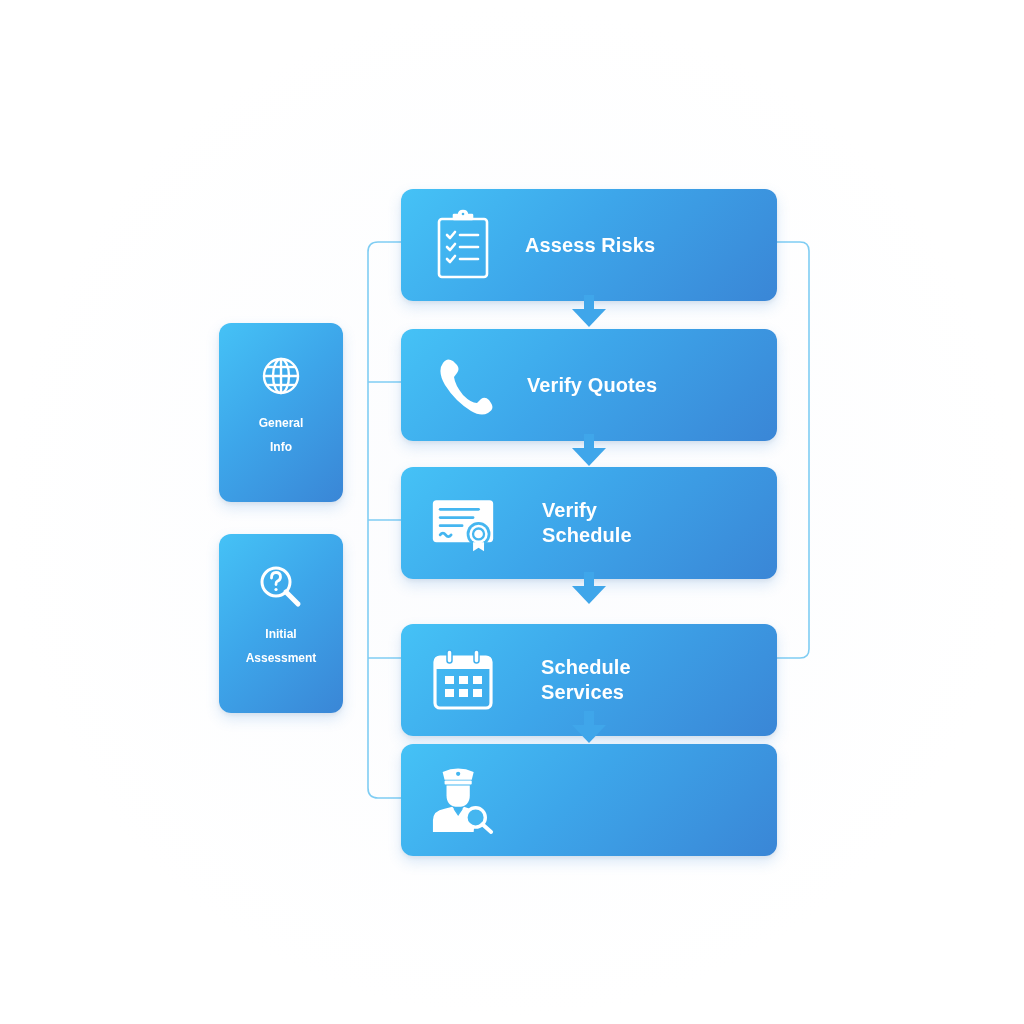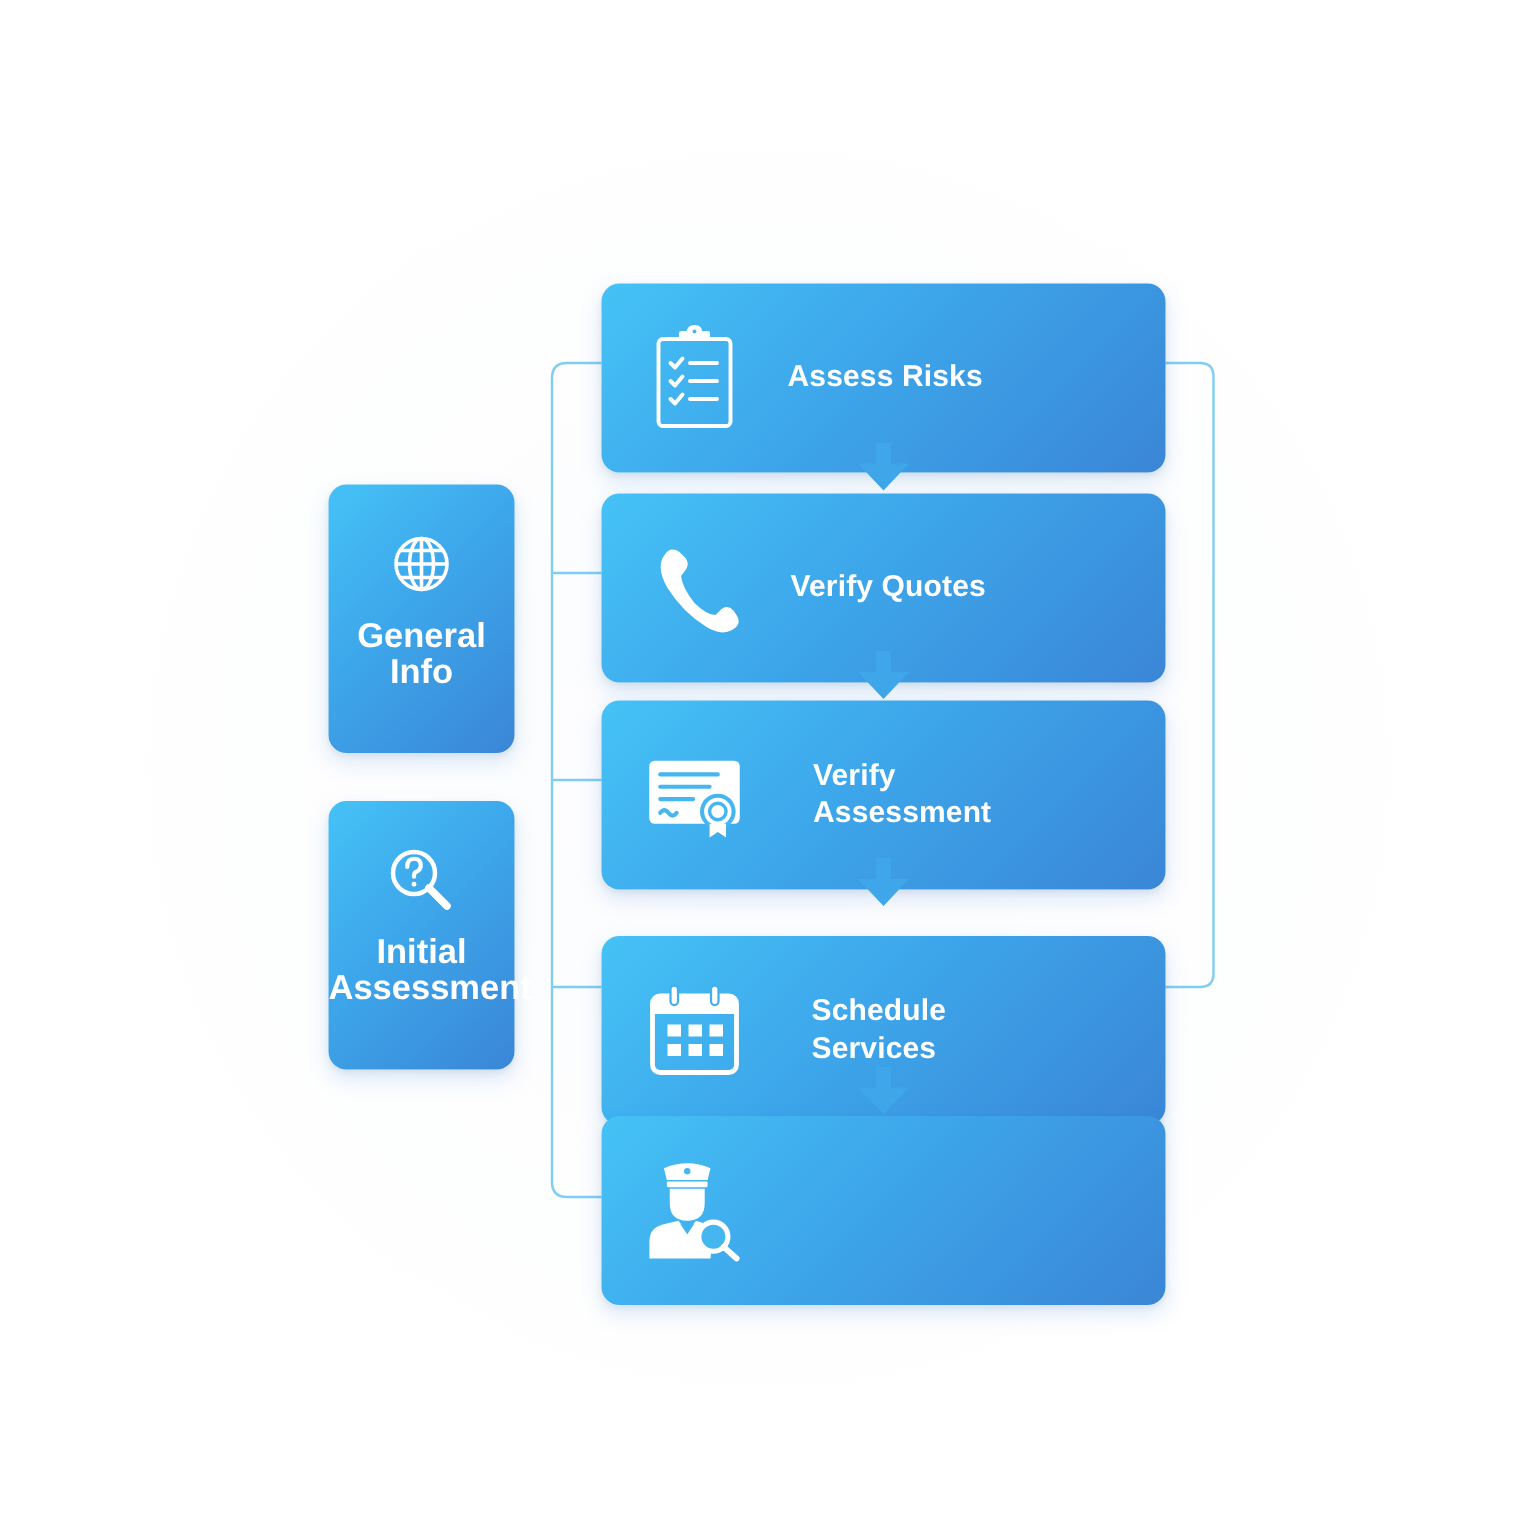--- a/index.html
+++ b/index.html
@@ -30,21 +30,21 @@
       position: absolute;
       border-radius: 12px;
       background: linear-gradient(135deg, #45c2f6 0%, #3da6ea 45%, #3a86d6 100%);
       box-shadow: 0 6px 14px rgba(58, 134, 214, 0.18), 0 2px 4px rgba(0,0,0,0.06);
       color: #ffffff;
       box-sizing: border-box;
     }
     .step {
       left: 401px;
       width: 376px;
-      height: 126px;
+      height: 112px;
     }
     .step .icon {
       position: absolute;
       left: 30px;
       top: 50%;
       transform: translateY(-50%);
       width: 64px;
       height: 64px;
       display: flex;
       align-items: center;
@@ -75,21 +75,21 @@
       width: 50px;
       height: 50px;
       display: flex;
       align-items: center;
       justify-content: center;
     }
     .side .label {
       position: absolute;
       left: 0; right: 0;
       top: 88px;
-      font-size: 23px;
+      font-size: 12px;
       font-weight: bold;
       line-height: 24px;
       color: #ffffff;
       white-space: pre-line;
       text-align: center;
     }
     .arrow {
       position: absolute;
       left: 571px;
       width: 36px;
@@ -188,21 +188,21 @@
           <line x1="10" y1="34" x2="34" y2="34"></line>
           <path d="M10 44 Q13 40 16 44 Q19 48 22 44"></path>
         </g>
         <circle cx="52" cy="43" r="13" fill="#45b6f0"></circle>
         <circle cx="52" cy="43" r="10" fill="#ffffff"></circle>
         <circle cx="52" cy="43" r="6" fill="none" stroke="#45b6f0" stroke-width="2.5"></circle>
         <path d="M46 52 V62 L52 58 L58 62 V52 Z" fill="#ffffff"></path>
       </svg>
     </div>
     <div class="label" style="left:141px;">Verify
-Assessment</div>
+Schedule</div>
   </div>
 
   <svg class="arrow" style="top:572px;" viewBox="0 0 36 33">
     <rect x="13" y="0" width="10" height="16" fill="#3fa6ea"></rect>
     <polygon points="1,14 35,14 18,32" fill="#3fa6ea"></polygon>
   </svg>
 
   <div class="card step" style="top:606px;margin-top:18px;">
     <div class="icon">
       <svg width="62" height="62" viewBox="0 0 62 62">

